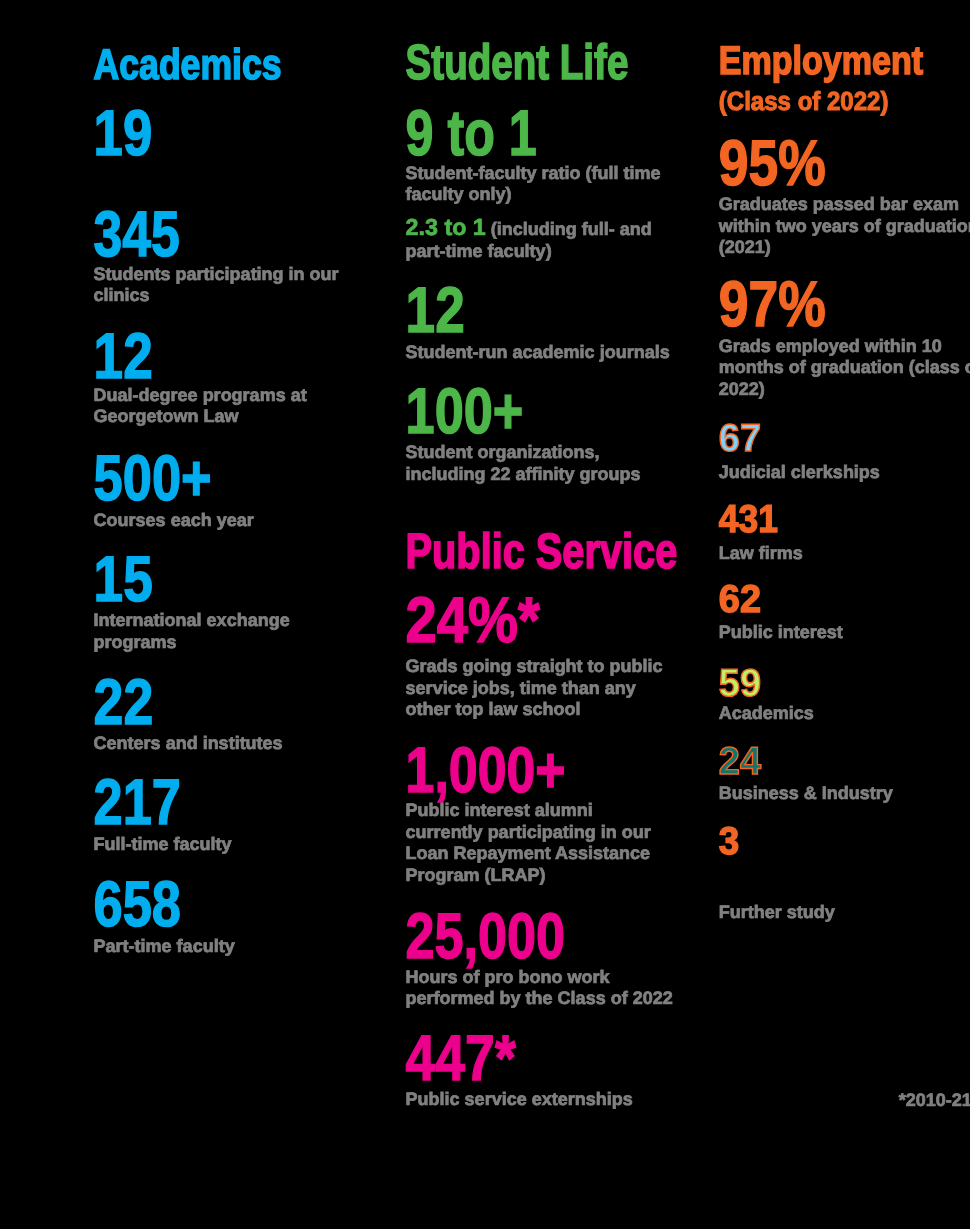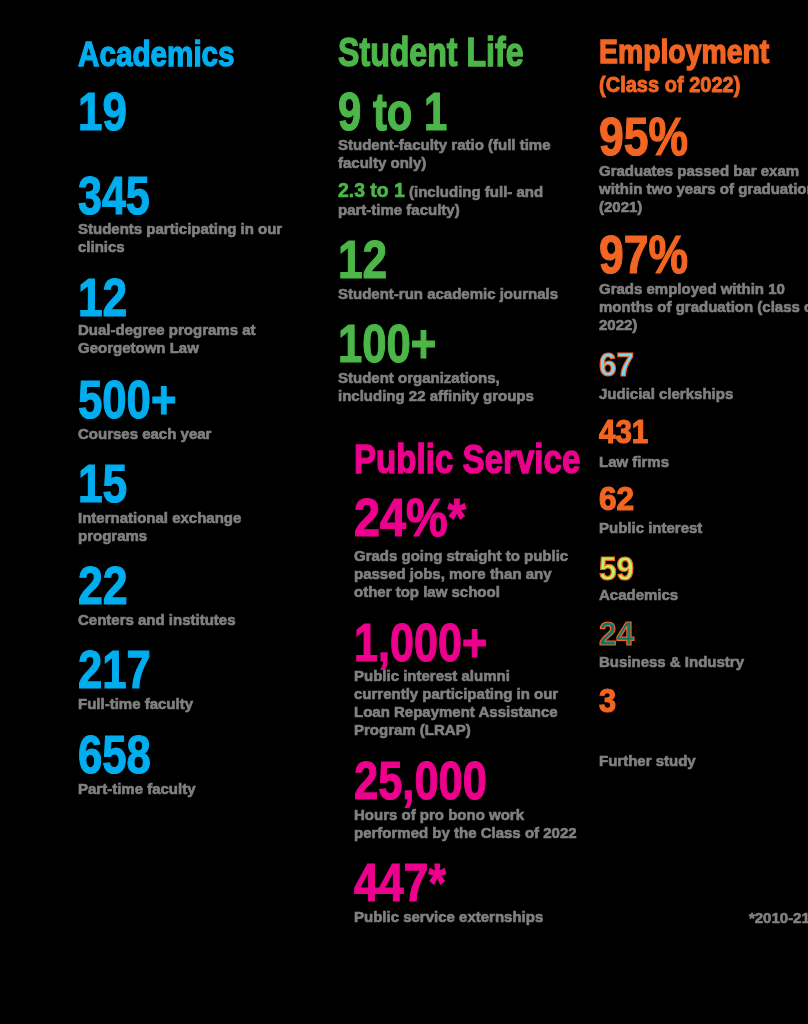--- a/index.html
+++ b/index.html
@@ -97,24 +97,24 @@
   <div class="column" id="col-1" style="left: 292px;">
     <div class="heading" style="font-size: 41.2px; color: rgb(76, 182, 73); -webkit-text-stroke: 1.38px rgb(76, 182, 73); transform: scaleX(0.78); top: 31.9234px;">Student Life</div>
     <div class="stat-value" style="font-size: 53.6px; color: rgb(76, 182, 73); -webkit-text-stroke: 1.2px rgb(76, 182, 73); transform: scaleX(0.781); top: 84.8052px;">9 to 1</div>
     <div class="stat-caption" style="top: 136.1px;">Student-faculty ratio (full time faculty only)</div>
     <div class="stat-note" style="top: 181.2px;"><span class="note-value" style="color: rgb(76, 182, 73); -webkit-text-stroke: 0.6px rgb(76, 182, 73);">2.3 to 1</span> <span class="note-caption">(including full- and part-time faculty)</span></div>
     <div class="stat-value" style="font-size: 53.6px; color: rgb(76, 182, 73); -webkit-text-stroke: 1.2px rgb(76, 182, 73); transform: scaleX(0.826); top: 232.605px;">12</div>
     <div class="stat-caption" style="top: 284.7px;">Student-run academic journals</div>
     <div class="stat-value" style="font-size: 53.6px; color: rgb(76, 182, 73); -webkit-text-stroke: 1.2px rgb(76, 182, 73); transform: scaleX(0.813); top: 317.205px;">100+</div>
     <div class="stat-caption" style="top: 368.7px;">Student organizations, including 22 affinity groups</div>
   </div>
-  <div class="column" id="col-2" style="left: 308px;">
+  <div class="column" id="col-2" style="left: 292px;">
     <div class="heading" style="font-size: 41.4px; color: rgb(236, 0, 140); -webkit-text-stroke: 1.38px rgb(236, 0, 140); transform: scaleX(0.8); top: 439.097px;">Public Service</div>
     <div class="stat-value" style="font-size: 53.6px; color: rgb(236, 0, 140); -webkit-text-stroke: 1.2px rgb(236, 0, 140); transform: scaleX(0.874); top: 491.105px;">24%*</div>
-    <div class="stat-caption" style="top: 547.2px;">Grads going straight to public passed jobs, more than any other top law school</div>
+    <div class="stat-caption" style="top: 547.2px;">Grads going straight to public service jobs, time than any other top law school</div>
     <div class="stat-value" style="font-size: 53.6px; color: rgb(236, 0, 140); -webkit-text-stroke: 1.2px rgb(236, 0, 140); transform: scaleX(0.806); top: 615.805px;">1,000+</div>
     <div class="stat-caption" style="top: 667.1px;">Public interest alumni currently participating in our Loan Repayment Assistance Program (LRAP)</div>
     <div class="stat-value" style="font-size: 53.6px; color: rgb(236, 0, 140); -webkit-text-stroke: 1.2px rgb(236, 0, 140); transform: scaleX(0.811); top: 753.605px;">25,000</div>
     <div class="stat-caption" style="top: 806.2px;">Hours of pro bono work performed by the Class of 2022</div>
     <div class="stat-value" style="font-size: 53.6px; color: rgb(236, 0, 140); -webkit-text-stroke: 1.2px rgb(236, 0, 140); transform: scaleX(0.832); top: 856.105px;">447*</div>
     <div class="stat-caption" style="top: 907.7px;">Public service externships</div>
   </div>
   <div class="column" id="col-3" style="left: 553px;">
     <div class="heading" style="font-size: 33.3px; color: rgb(242, 101, 34); -webkit-text-stroke: 1.38px rgb(242, 101, 34); transform: scaleX(0.852); top: 34.5543px;">Employment</div>
     <div class="subheading" style="font-size: 21.8px; color: rgb(242, 101, 34); -webkit-text-stroke: 0.9px rgb(242, 101, 34); transform: scaleX(0.919); top: 74.3551px;">(Class of 2022)</div>

